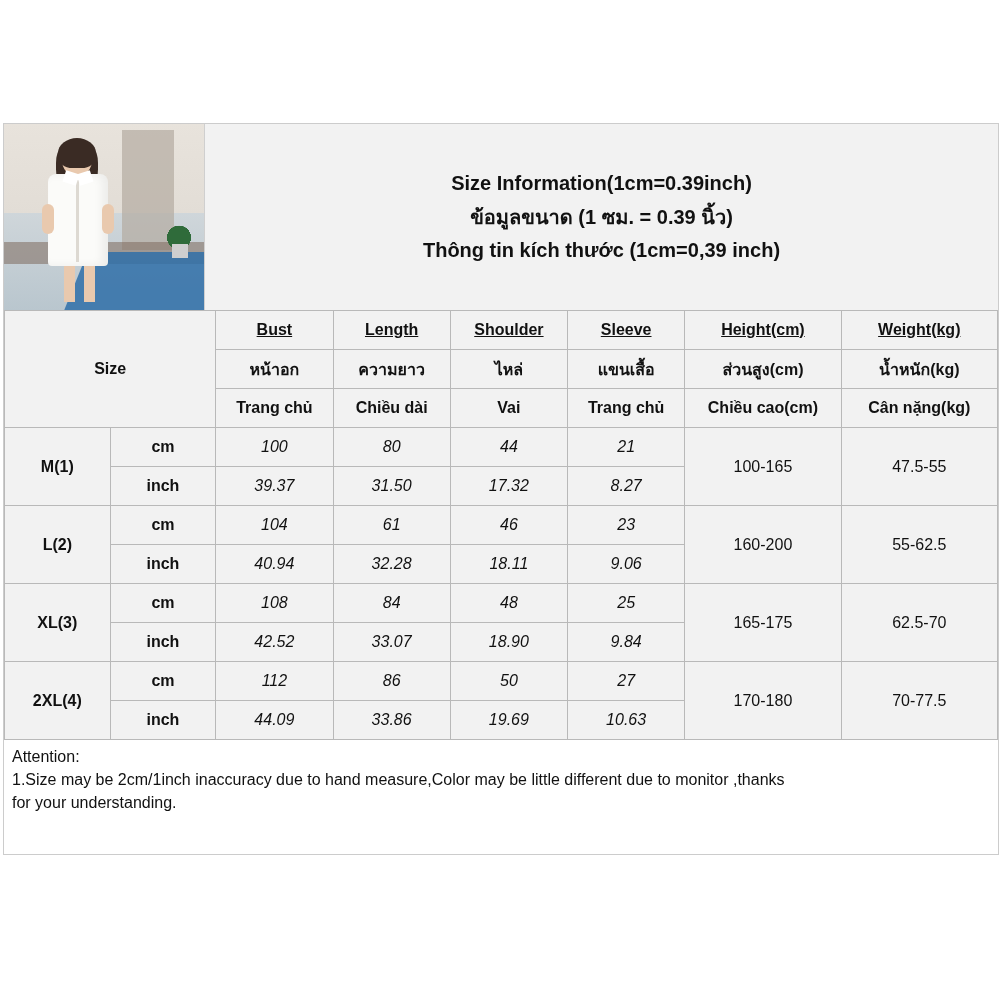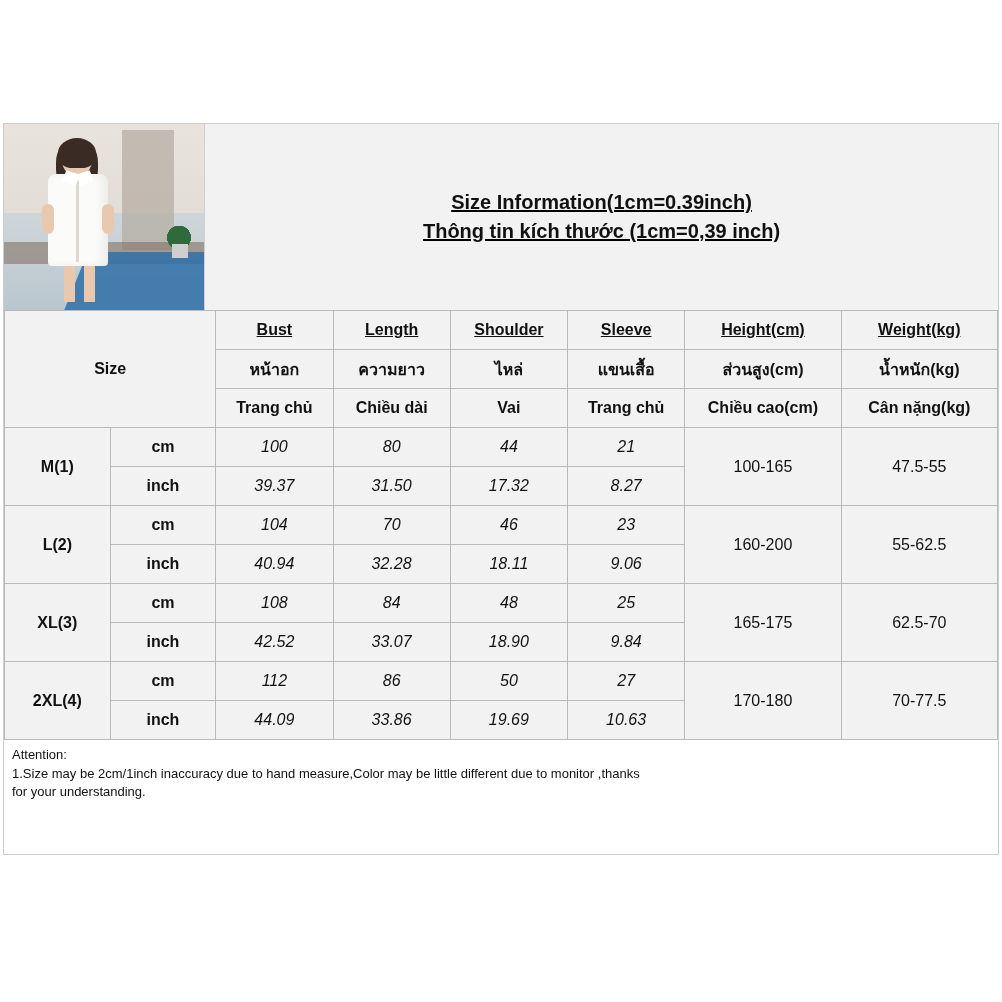--- a/index.html
+++ b/index.html
@@ -151,21 +151,20 @@
   }
 
   .title-block {
     flex: 1 1 auto;
     display: flex;
     flex-direction: column;
     align-items: center;
     justify-content: center;
     gap: 6px;
     background: #f2f2f2;
-    text-decoration: underline;
   }
   .title-block .line {
     font-size: 20px;
     font-weight: bold;
     color: #111111;
     text-align: center;
     white-space: nowrap;
   }
 
   
@@ -221,21 +220,21 @@
     right: 0;
     bottom: 0;
     height: 115px;
     background: #ffffff;
     border-top: 1px solid #b9b9b9;
     padding: 6px 8px 0 8px;
     box-sizing: border-box;
   }
   .attention p {
     margin: 0 0 1px 0;
-    font-size: 13px;
+    font-size: 16px;
     color: #111111;
     line-height: 1.36;
   }
 </style>
 </head>
 <body>
 
 <div class="page">
   <div class="sheet">
 
@@ -257,20 +256,21 @@
           <div class="dress"></div>
           <div class="placket"></div>
           <div class="collarL"></div>
           <div class="collarR"></div>
           <div class="armL"></div>
           <div class="armR"></div>
         </div>
       </div>
       <div class="title-block">
         <div class="line">Size Information(1cm=0.39inch)</div>
+        <div class="line">ข้อมูลขนาด (1 ซม. = 0.39 นิ้ว)</div>
         <div class="line">Thông tin kích thước (1cm=0,39 inch)</div>
       </div>
     </div>
 
     <table class="size-table">
       <colgroup>
         <col class="col-size">
         <col class="col-unit">
         <col class="col-m">
         <col class="col-m">
@@ -321,21 +321,21 @@
           <td class="num">39.37</td>
           <td class="num">31.50</td>
           <td class="num">17.32</td>
           <td class="num">8.27</td>
         </tr>
 
         <tr>
           <td class="size-label" rowspan="2">L(2)</td>
           <td class="unit-label">cm</td>
           <td class="num">104</td>
-          <td class="num">70</td>
+          <td class="num">61</td>
           <td class="num">46</td>
           <td class="num">23</td>
           <td class="num-hw" rowspan="2">160-200</td>
           <td class="num-hw" rowspan="2">55-62.5</td>
         </tr>
         <tr>
           <td class="unit-label">inch</td>
           <td class="num">40.94</td>
           <td class="num">32.28</td>
           <td class="num">18.11</td>

